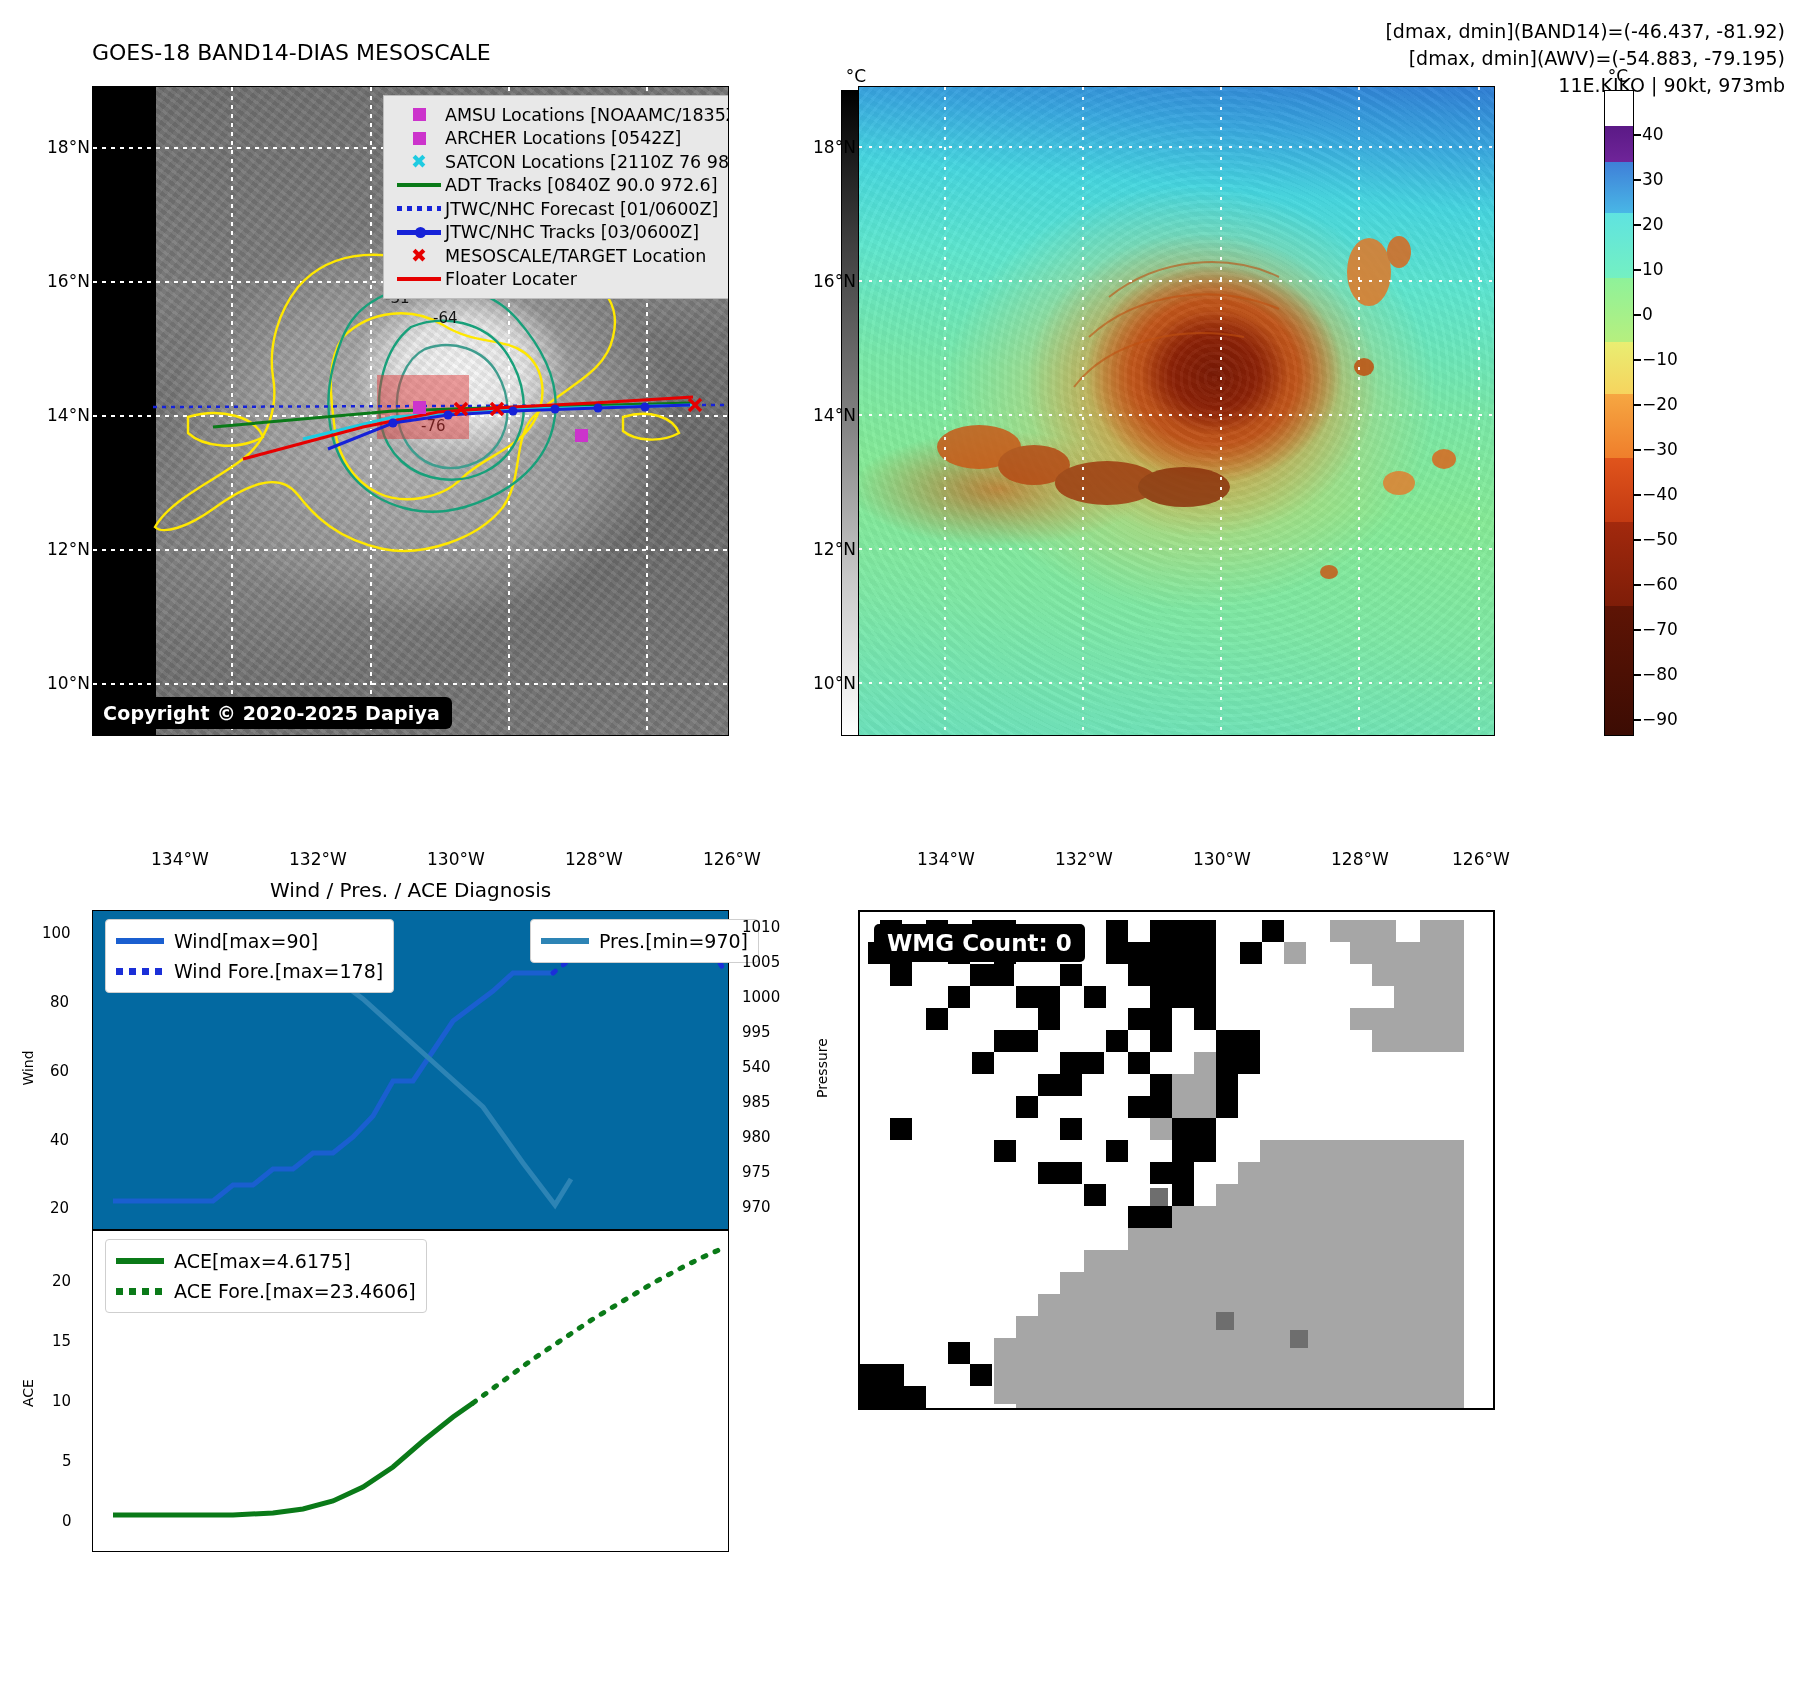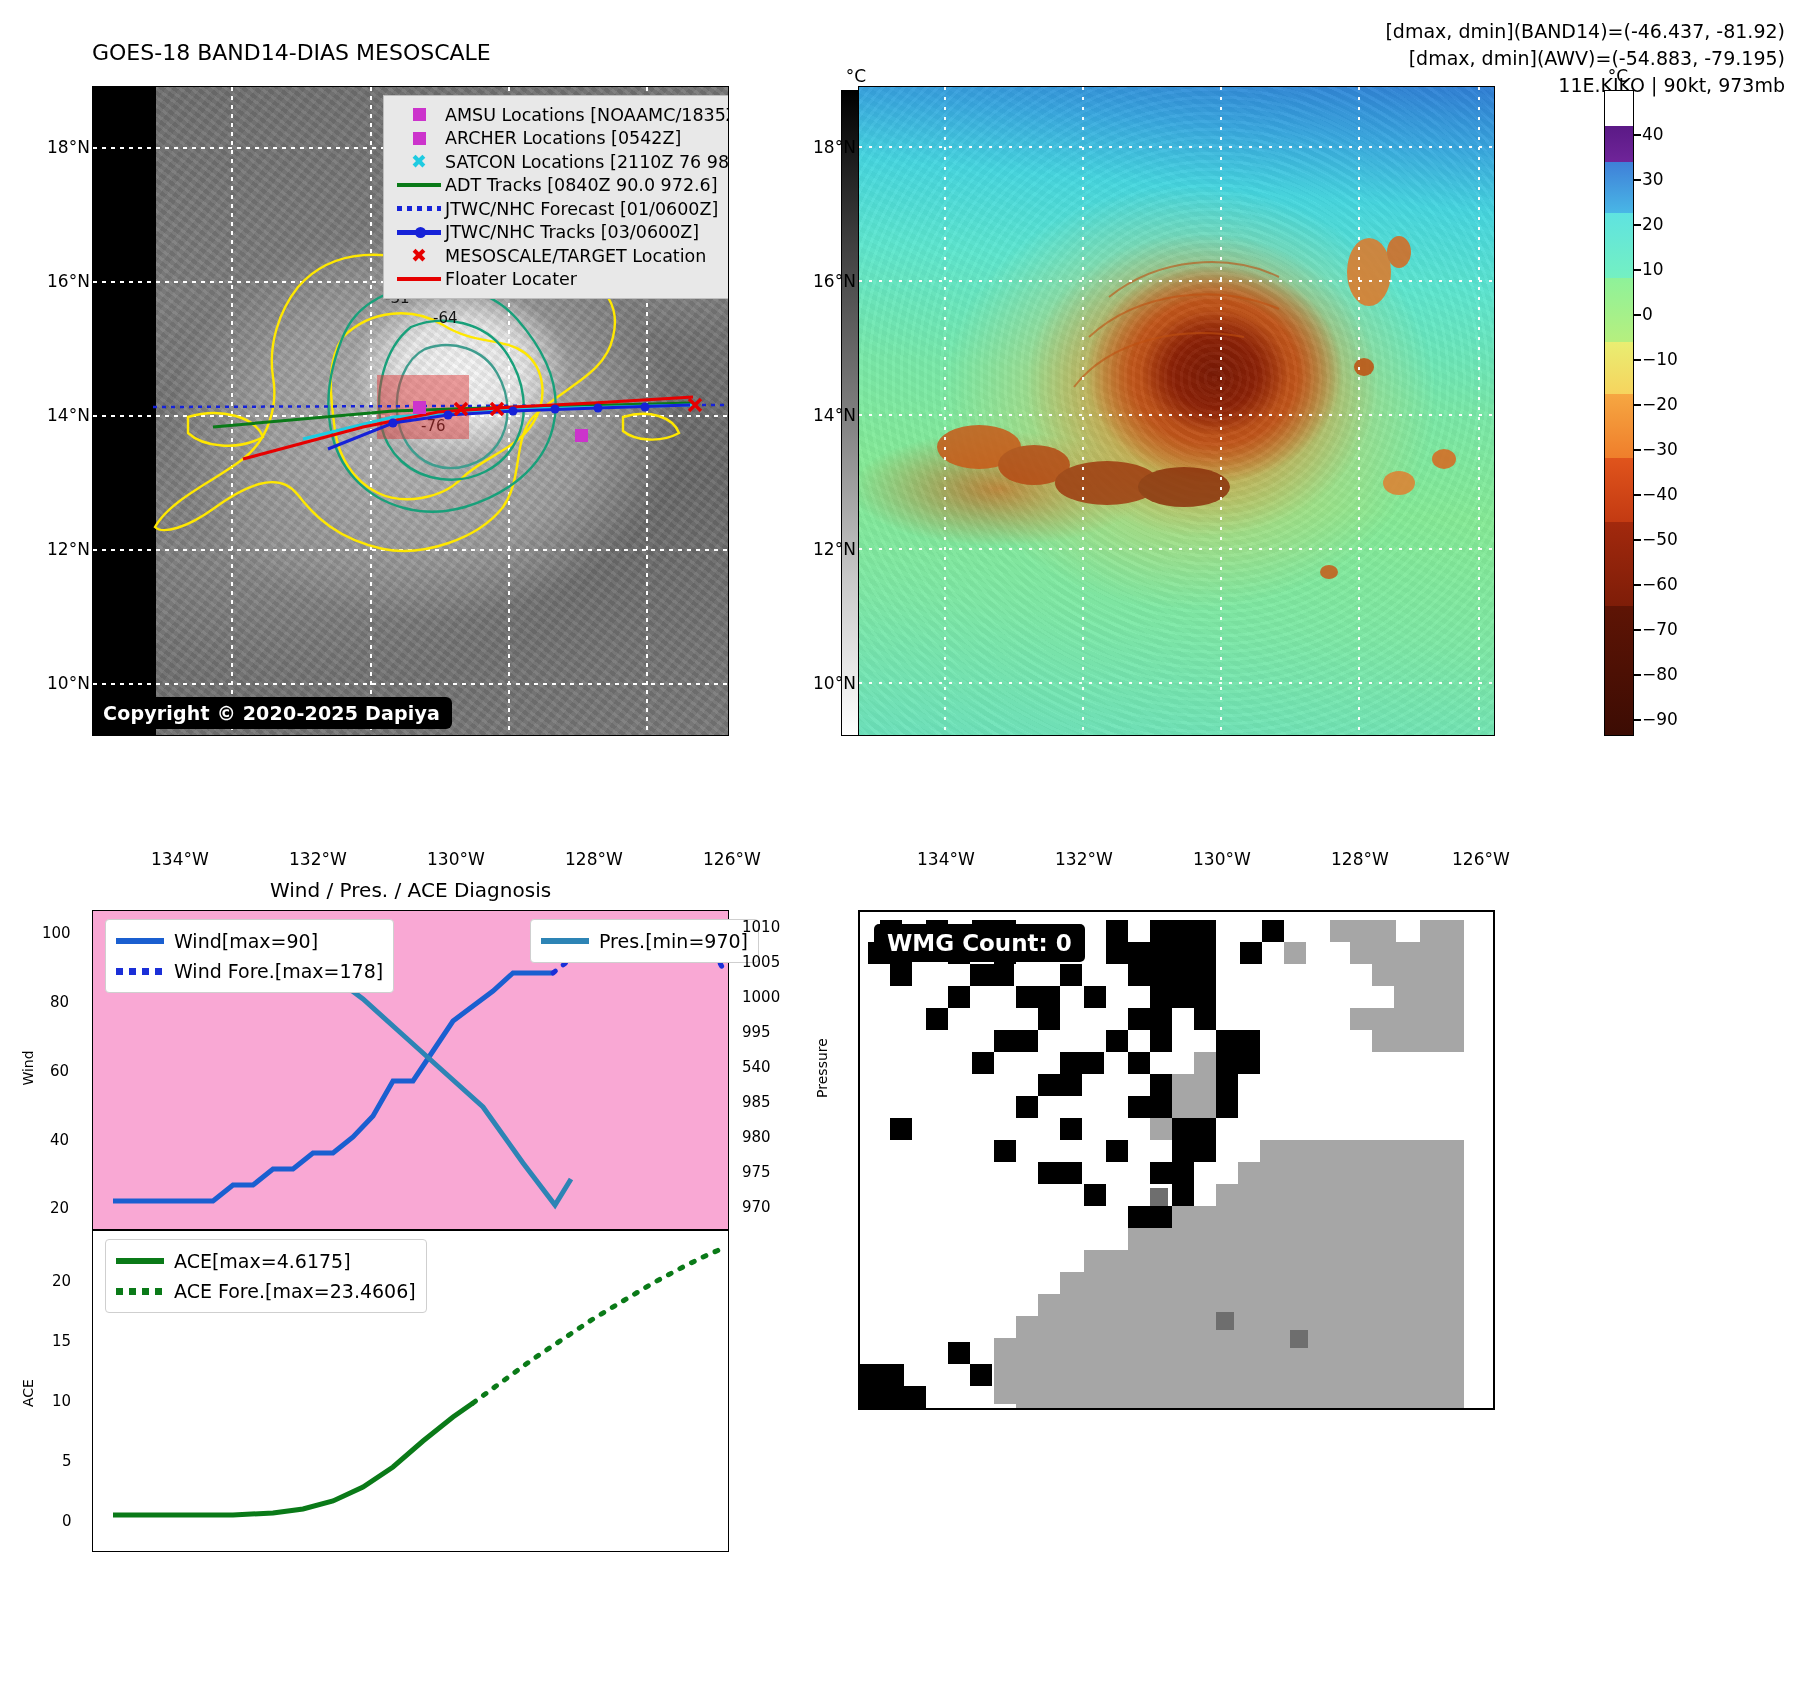--- a/index.html
+++ b/index.html
@@ -88,21 +88,21 @@
       #5fe3e0 19%, #74f0c2 29%,
       #8ef29a 29%, #b6ef7e 39%,
       #e9ee72 39%, #f6d45e 47%,
       #f6a742 47%, #ef7e2b 57%,
       #e0541c 57%, #c33a12 67%,
       #a2290d 67%, #7e1d08 80%,
       #5e1405 80%, #3c0c03 100%); }
 
   
   #wp-title { left:92px; top:878px; width:637px; text-align:center; font-size:20px; color:#000; }
-  #wind-panel { left:92px; top:910px; width:637px; height:320px; border:1.6px solid #000; background:#f9a8d4; }
+  #wind-panel { left:92px; top:910px; width:637px; height:320px; border:1.6px solid #000; background:#0369a1; }
   #ace-panel  { left:92px; top:1230px; width:637px; height:322px; border:1.6px solid #000; background:#fff; }
   .ax-label { position:absolute; font-size:14px; color:#000; }
   .yrot { transform:rotate(-90deg); transform-origin:center center; }
   .chartlegend { position:absolute; background:#fff; border:1px solid #cfcfcf; border-radius:4px; padding:6px 10px; font-size:19px; }
   .chartlegend .row { display:flex; align-items:center; height:30px; }
   .chartlegend .key { width:58px; flex:0 0 58px; display:flex; align-items:center; }
   .ln2 { width:48px; height:6px; display:inline-block; }
   .ln2dot { width:48px; height:7px; display:inline-block;
     background-image:linear-gradient(to right, currentColor 52%, transparent 52%); background-size:13px 7px; }
 

